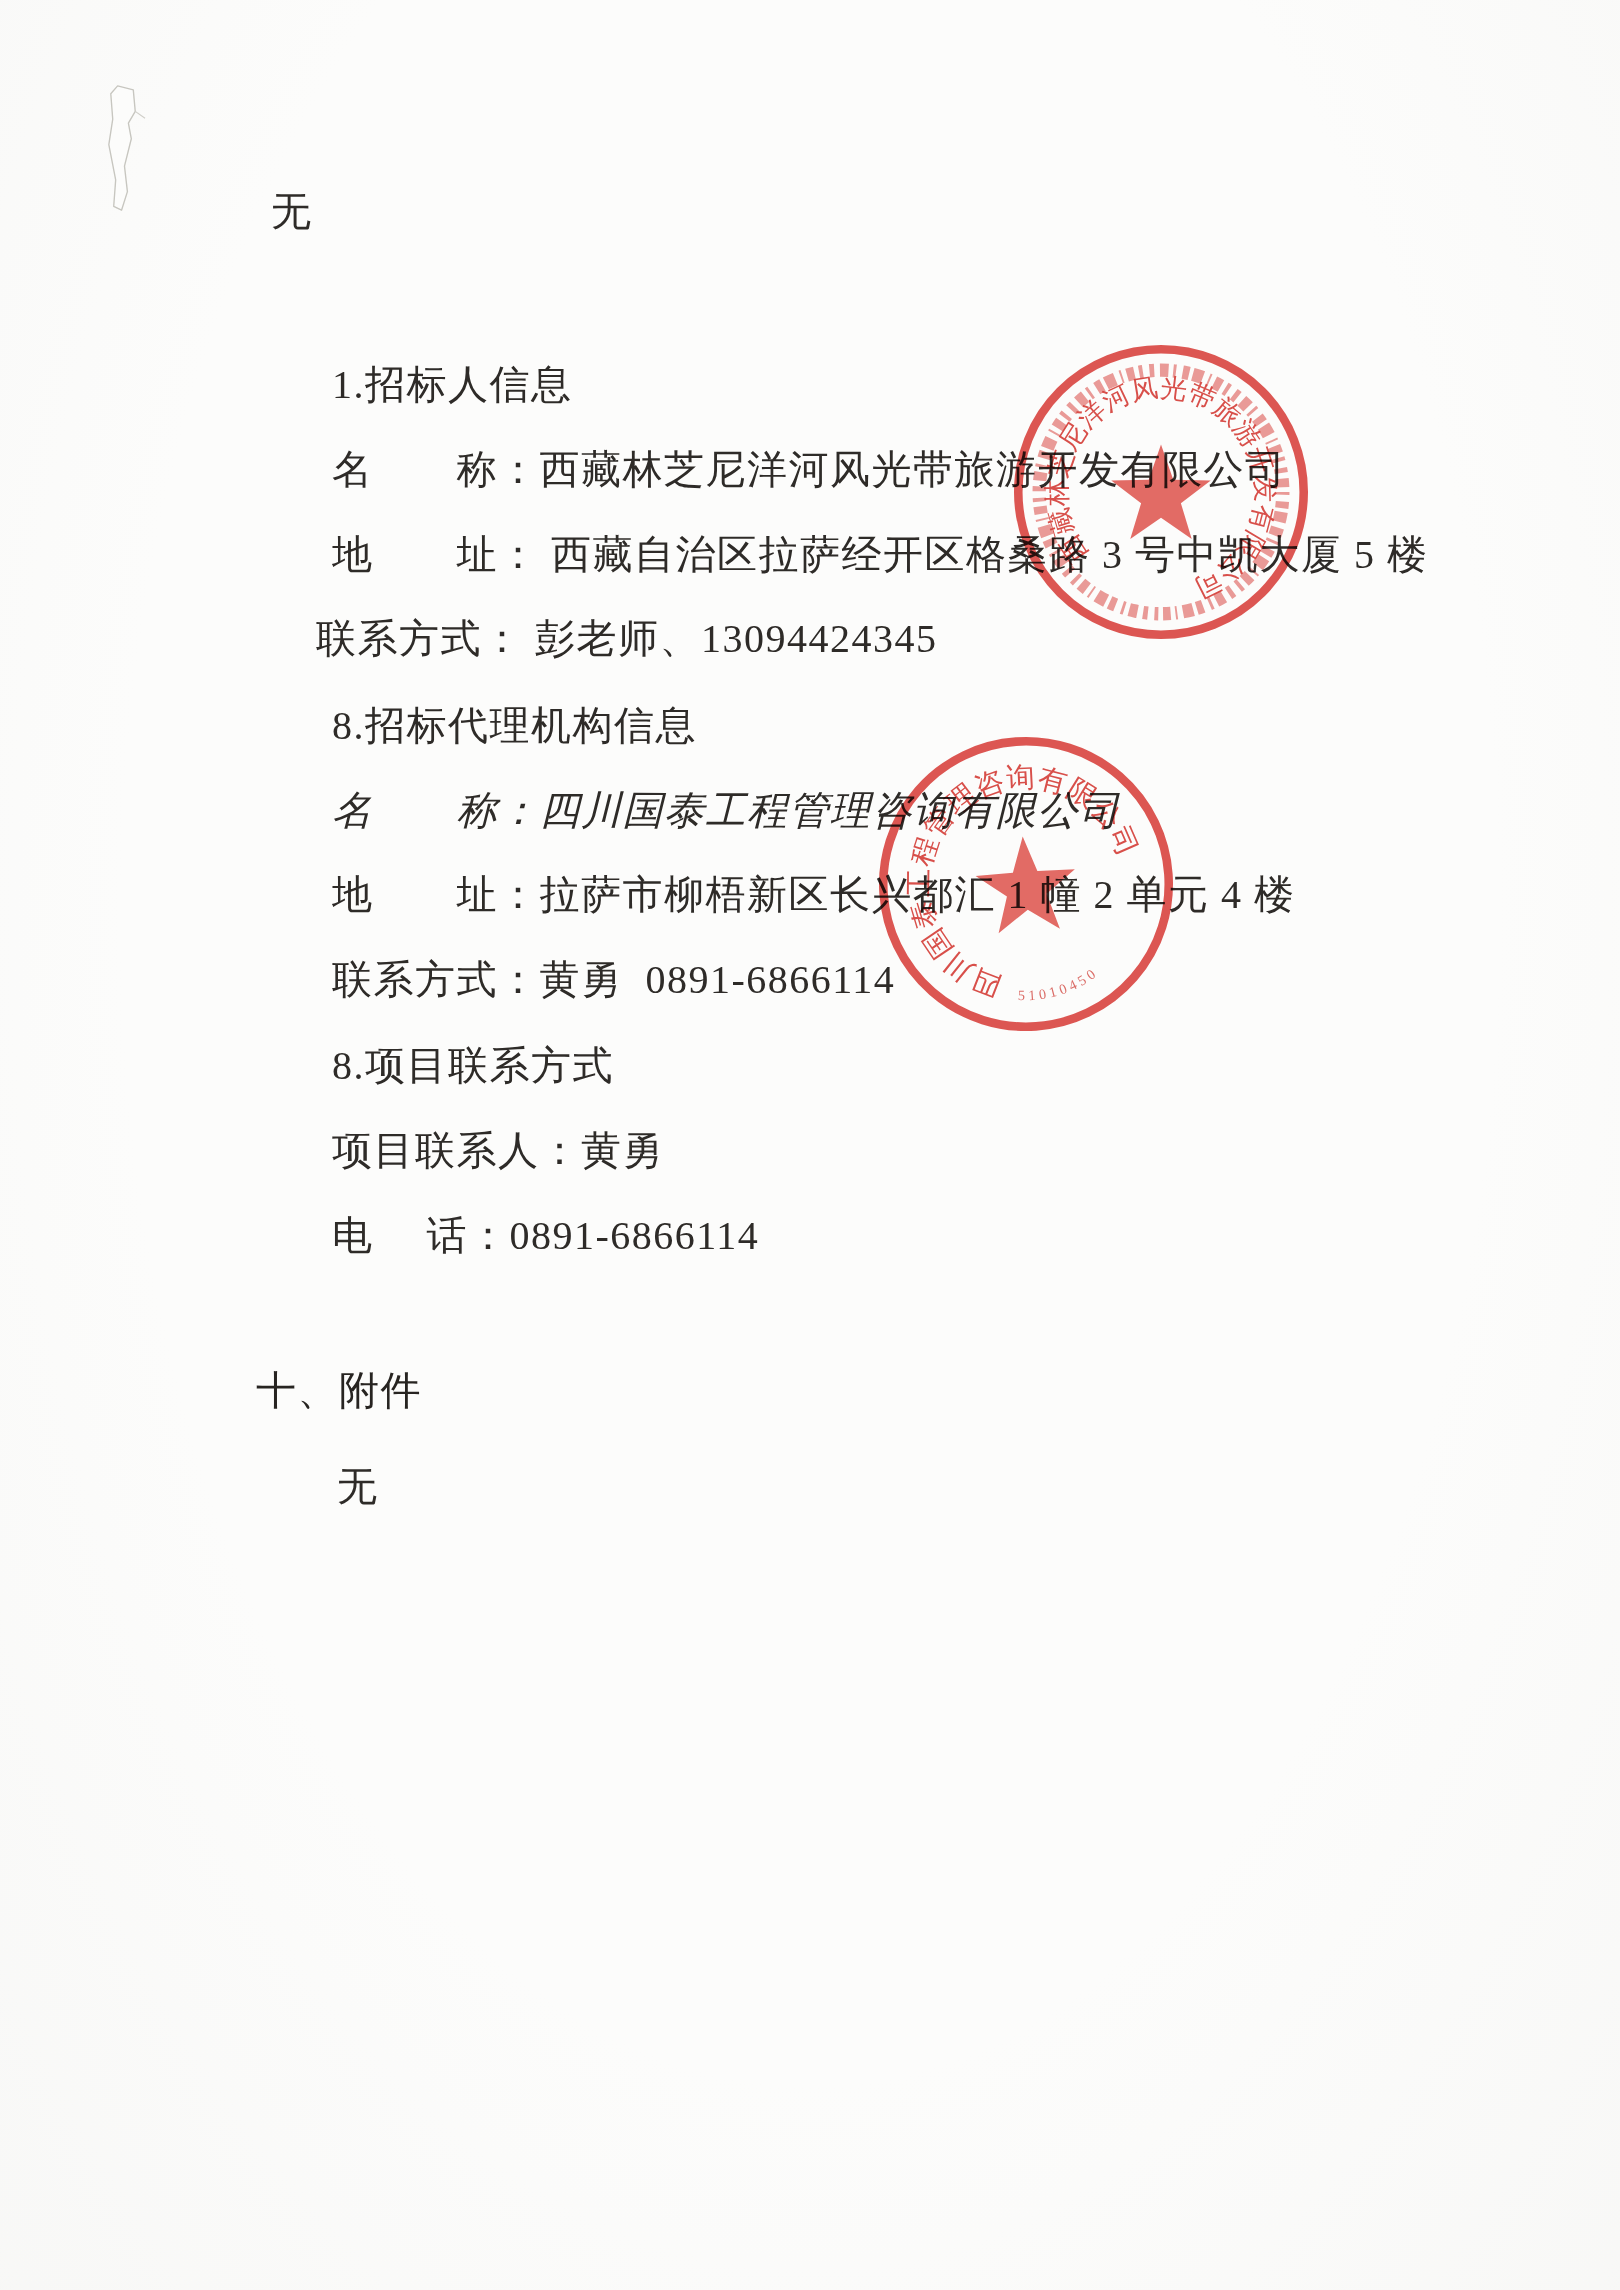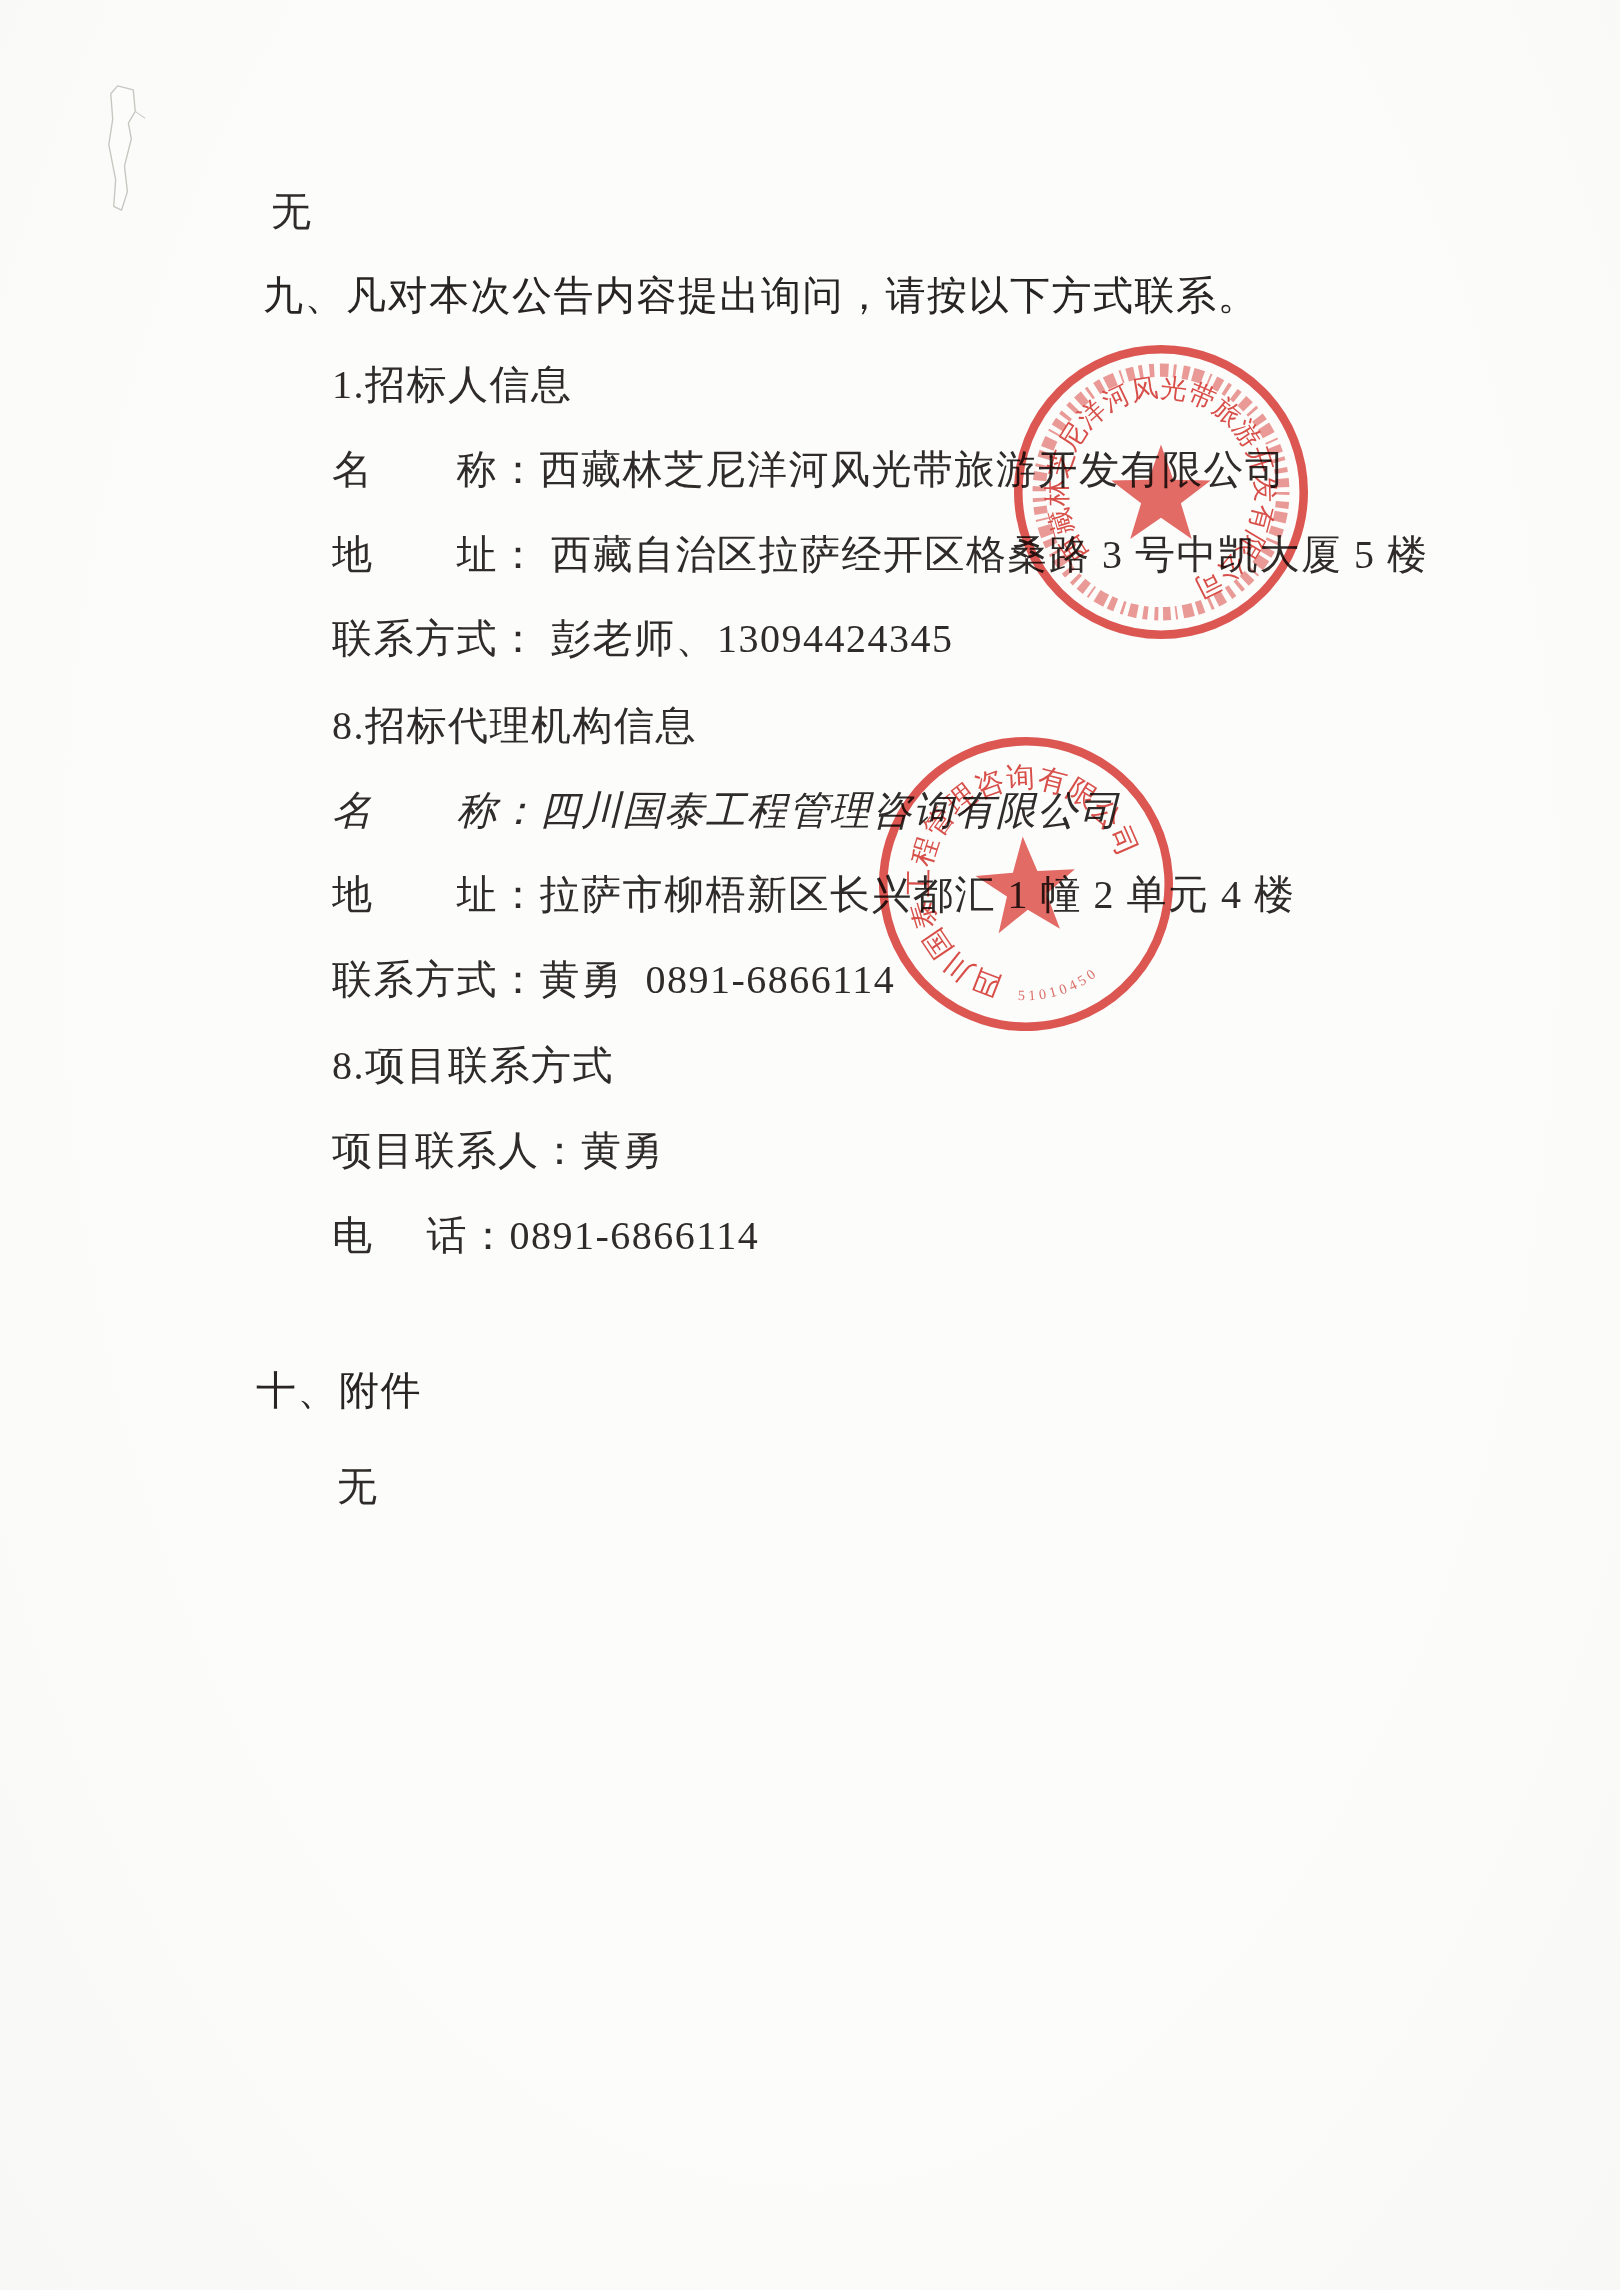--- a/index.html
+++ b/index.html
@@ -23,21 +23,21 @@
     letter-spacing: 1.5px;
     color: #2e2b28;
   }
   .heading { color: #272421; }
   
   .pos-none-top        { left: 271px; top: 192px; }
   .pos-h9              { left: 263px; top: 276px; }
   .pos-t1-title        { left: 332px; top: 365px; }
   .pos-t1-name         { left: 332px; top: 450px; }
   .pos-t1-addr         { left: 332px; top: 535px; }
-  .pos-t1-contact      { left: 332px; top: 619px; }
+  .pos-t1-contact      { left: 316px; top: 619px; }
   .pos-t2-title        { left: 332px; top: 706px; }
   .pos-t2-name         { left: 332px; top: 791px; font-style: italic; }
   .pos-t2-addr         { left: 332px; top: 875px; }
   .pos-t2-contact      { left: 332px; top: 960px; }
   .pos-t3-title        { left: 332px; top: 1046px; }
   .pos-t3-person       { left: 332px; top: 1131px; }
   .pos-t3-phone        { left: 332px; top: 1216px; }
   .pos-h10             { left: 256px; top: 1371px; text-align: center; }
   .pos-none-bottom     { left: 337px; top: 1467px; }
 
@@ -65,21 +65,20 @@
 
 <div class="page">
 
   <svg class="crease" viewBox="0 0 52 140" aria-hidden="true">
     <path d="M 20 4 L 36 8 L 38 30 L 31 42 L 34 58 L 27 86 L 30 112 L 24 131 L 16 127 L 18 100 L 11 64 L 15 38 L 13 12 Z" fill="#fdfdfc" stroke="#c5c4bd" stroke-width="1.4" stroke-linejoin="round" opacity="0.95"></path>
     <path d="M 38 30 L 48 37" fill="none" stroke="#cfcec8" stroke-width="1.2"></path>
   </svg>
 
   <div class="line pos-none-top">无</div>
 
-  <div class="line heading pos-h9">九、凡对本次公告内容提出询问，请按以下方式联系。</div>
 
   <div class="line pos-t1-title">1.招标人信息</div>
   <div class="line pos-t1-name">名　　称：西藏林芝尼洋河风光带旅游开发有限公司</div>
   <div class="line pos-t1-addr">地　　址： 西藏自治区拉萨经开区格桑路 3 号中凯大厦 5 楼</div>
   <div class="line pos-t1-contact">联系方式： 彭老师、13094424345</div>
 
   <div class="line pos-t2-title">8.招标代理机构信息</div>
   <div class="line pos-t2-name">名　　称：四川国泰工程管理咨询有限公司</div>
   <div class="line pos-t2-addr">地　　址：拉萨市柳梧新区长兴都汇 1 幢 2 单元 4 楼</div>
   <div class="line pos-t2-contact">联系方式：黄勇  0891-6866114</div>

